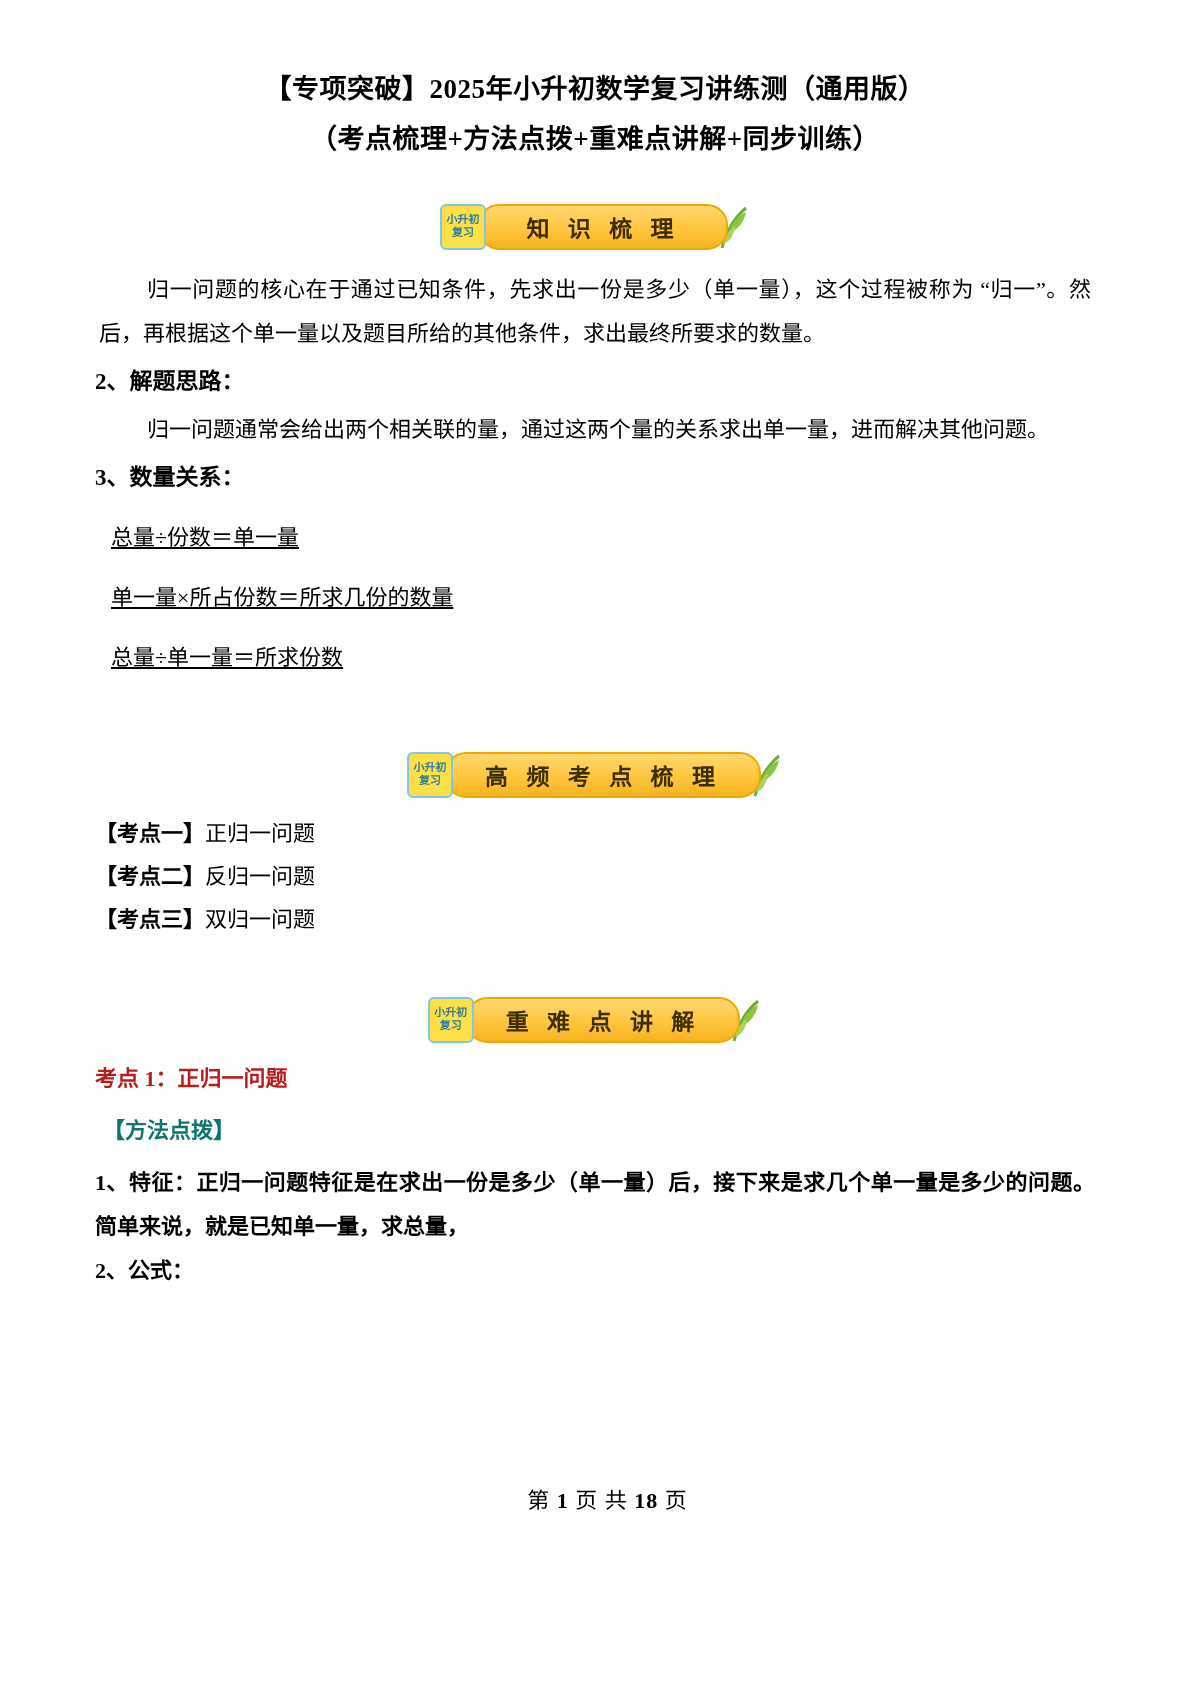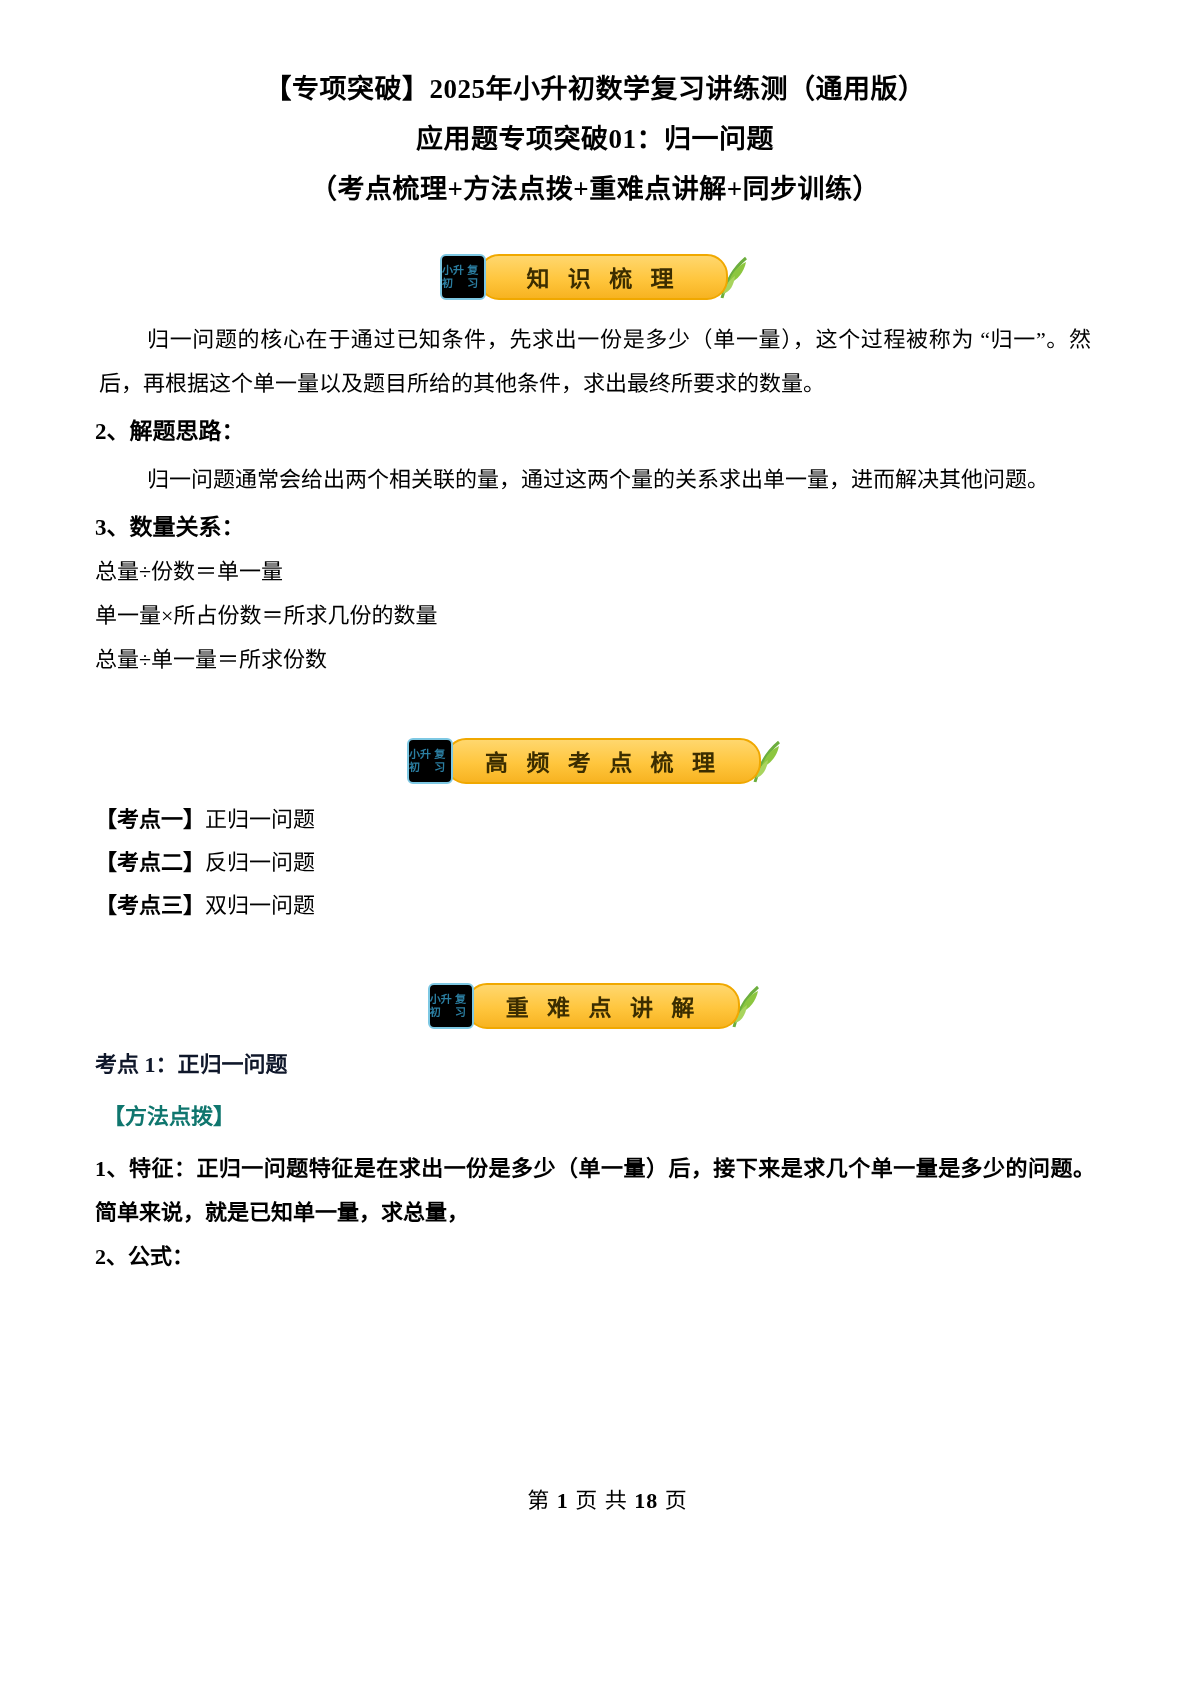--- a/index.html
+++ b/index.html
@@ -43,29 +43,29 @@
   .banner {
     position: relative;
     display: flex;
     align-items: center;
     height: 46px;
   }
   .banner-badge {
     width: 46px;
     height: 46px;
     border-radius: 6px;
-    background: #000000;
+    background: #fde047;
     border: 2px solid #7ec8e3;
     box-sizing: border-box;
     display: flex;
-    flex-direction: row;
+    flex-direction: column;
     justify-content: center;
     align-items: center;
     color: #2b7ea1;
-    font-family: Liberation Serif, serif;
+    font-family: Liberation Mono, monospace;
     font-size: 11px;
     line-height: 13px;
     font-weight: bold;
     position: relative;
     z-index: 3;
     margin-right: -8px;
   }
   .banner-pill {
     height: 46px;
     min-width: 250px;
@@ -104,38 +104,39 @@
   .para {
     font-size: 22px;
     line-height: 44px;
     margin: 4px;
     text-indent: 48px;
     text-align: justify;
   }
   .plain {
     font-size: 22px;
     line-height: 44px;
-    margin: 0;
+    margin: 16px;
+    text-decoration: underline;
   }
   .kaodian-line {
     font-size: 22px;
     line-height: 43px;
     margin: 0;
   }
   .kaodian-line b { font-weight: bold; }
 
   .red-head {
     color: #0f766e;
     font-weight: bold;
     font-size: 22px;
     line-height: 44px;
     margin: 8px;
   }
   .blue-head {
-    color: #0f172a;
+    color: #b91c1c;
     font-weight: bold;
     font-size: 22px;
     line-height: 44px;
     margin: 0;
   }
   .bold-para {
     font-weight: bold;
     font-size: 22px;
     line-height: 44px;
     margin: 0;
@@ -159,21 +160,20 @@
     padding-left: 40px;
   }
   .footer b { font-weight: bold; }
 </style>
 </head>
 <body>
 
 <div class="page">
 
   <div class="doc-title first">【专项突破】2025年小升初数学复习讲练测（通用版）</div>
-  <div class="doc-title">应用题专项突破01：归一问题</div>
   <div class="doc-title">（考点梳理+方法点拨+重难点讲解+同步训练）</div>
 
   <div class="gap-md"></div>
 
   <div class="banner-wrap">
     <div class="banner">
       <div class="banner-badge">
         <span>小升初</span>
         <span>复习</span>
       </div>

